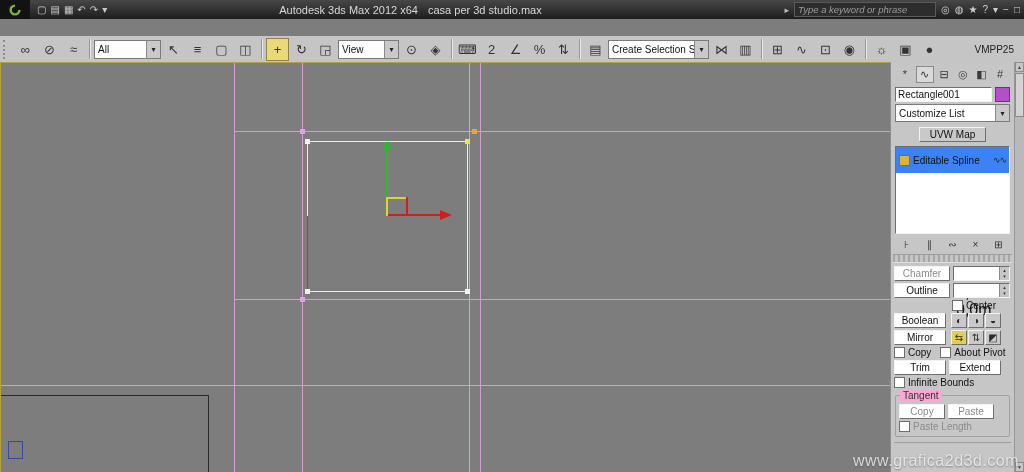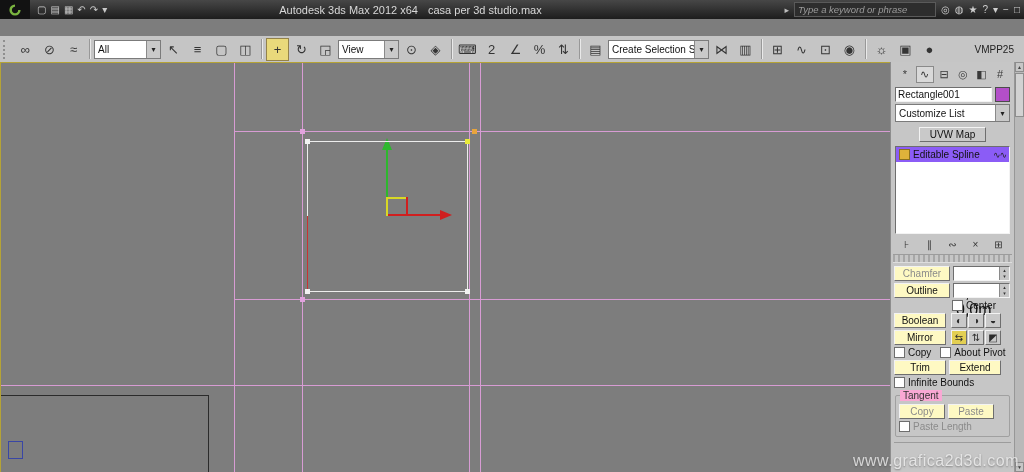--- a/index.html
+++ b/index.html
@@ -62,31 +62,31 @@
   .cp-tab{width:16px;height:15px;display:flex;align-items:center;justify-content:center;font-size:11px;color:#3a3a3a;}
   .cp-tab.active{background:#d9d9d9;border:1px solid #8a8a8a;}
   .cp-name-row{display:flex;align-items:center;margin:3px 4px 2px 4px;}
   .sunken{border-top:1px solid #6e6e6e;border-left:1px solid #6e6e6e;border-right:1px solid #f3f3f3;border-bottom:1px solid #f3f3f3;background:#fff;}
   .name-field{flex:1;height:13px;padding:0 2px;display:flex;align-items:center;overflow:hidden;white-space:nowrap;}
   .swatch{width:13px;height:13px;margin-left:3px;border:1px solid #4c4c4c;flex:0 0 auto;}
   .cp-combo{height:16px;margin:2px 4px;background:#fff;border:1px solid #7b7b7b;display:flex;align-items:center;padding-left:3px;font-size:10px;}
   .uvw-row{display:flex;justify-content:center;margin:5px 0 4px 0;}
   .uvw-btn{padding:1px 10px;font-size:10px;border-top:1px solid #f3f3f3;border-left:1px solid #f3f3f3;border-right:1px solid #6e6e6e;border-bottom:1px solid #6e6e6e;background:#c9c9c9;}
   .stack-list{margin:0 4px;height:86px;overflow:hidden;}
-  .stack-row{height:15px;background:#8b5cf6;display:flex;align-items:center;padding:0 3px;font-size:10px;color:#111;}
+  .stack-row{height:26px;background:#3b82f6;display:flex;align-items:center;padding:0 3px;font-size:10px;color:#111;}
   .st-ico{width:9px;height:9px;background:#dfb23a;border:1px solid #8a6f1f;margin-right:3px;flex:0 0 auto;}
   .st-right{margin-left:auto;font-size:9px;color:#222;letter-spacing:-1px;}
   #stack-tools{display:flex;align-items:center;justify-content:space-between;padding:3px 8px 2px 8px;}
   .st-tool{width:15px;height:14px;display:flex;align-items:center;justify-content:center;font-size:10px;color:#333;}
   .splitter{height:7px;margin:1px 2px 3px 2px;border-top:1px solid #9c9c9c;border-bottom:1px solid #dedede;
     background:repeating-linear-gradient(90deg,#a7a7a7 0 2px,#c6c6c6 2px 5px);}
   .rollout{padding:0 3px;}
   .rrow{display:flex;align-items:center;margin-bottom:2px;gap:3px;}
   .rbtn{height:15px;display:flex;align-items:center;justify-content:center;font-size:10px;padding:0 2px;box-sizing:border-box;
-    border-top:1px solid #f3f3f3;border-left:1px solid #f3f3f3;border-right:1px solid #6e6e6e;border-bottom:1px solid #6e6e6e;background:#fef9c3;}
+    border-top:1px solid #f3f3f3;border-left:1px solid #f3f3f3;border-right:1px solid #6e6e6e;border-bottom:1px solid #6e6e6e;background:#ffffff;}
   .w56{width:56px;flex:0 0 56px;} .w52{width:52px;flex:0 0 52px;} .w46{width:46px;flex:0 0 46px;}
   .disabled{color:#8b8b8b;}
   .spin{flex:1;height:15px;display:flex;margin-right:1px;box-sizing:border-box;}
   .sval{flex:1;font-size:16px;padding:17px 2px;color:#111;}
   .sarr{width:9px;display:flex;flex-direction:column;background:#c6c6c6;border-left:1px solid #8a8a8a;}
   .sarr i{font-style:normal;font-size:5px;line-height:6px;text-align:center;color:#333;}
   .chk{width:9px;height:9px;background:#fff;border:1px solid #6e6e6e;flex:0 0 auto;}
   .lbl{font-size:10px;white-space:nowrap;}
   .right-ind{margin-left:58px;}
   .ml{margin-left:6px;}

